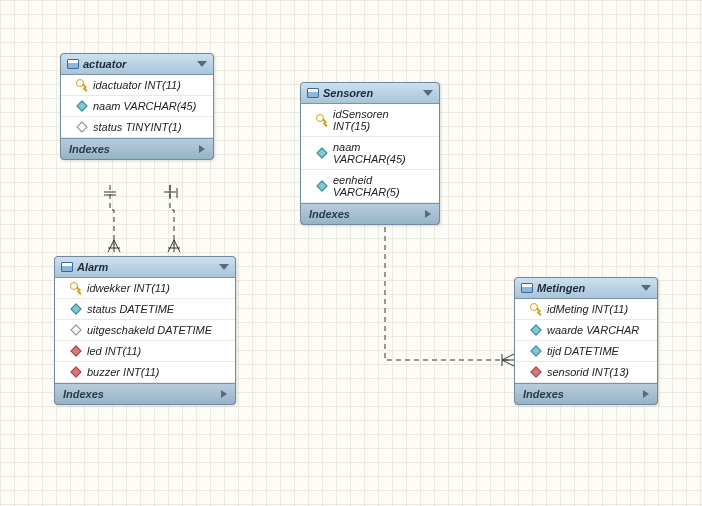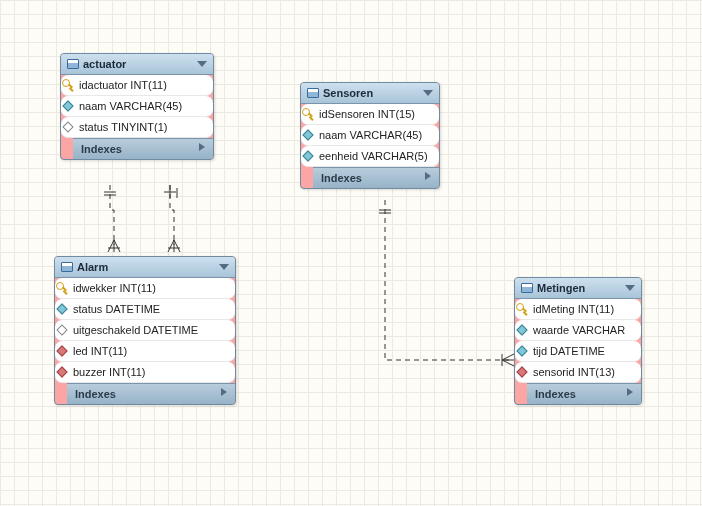--- a/index.html
+++ b/index.html
@@ -13,23 +13,24 @@
     overflow: hidden;
     background-image:
       linear-gradient(#eae9e2 1px, transparent 1px),
       linear-gradient(90deg, #eae9e2 1px, transparent 1px);
     background-size: 14px 14px;
   }
   .entity {
     position: absolute;
     border: 1px solid #708aa0;
     border-radius: 4px;
-    background: #fca5a5;
+    background: #be185d;
     box-shadow: 1px 1px 3px rgba(0,0,0,0.15);
     overflow: hidden;
+    font-style: italic;
   }
   .entity-header {
     background: linear-gradient(#cde0ef, #a9c4d8);
     border-bottom: 1px solid #7b94ab;
     padding: 4px 6px;
     display: flex;
     align-items: center;
     font-weight: bold;
     color: #1a2a3a;
   }
@@ -49,26 +50,25 @@
   }
   .triangle-right {
     width: 0; height: 0;
     border-top: 4px solid transparent;
     border-bottom: 4px solid transparent;
     border-left: 6px solid #556b80;
   }
   .col {
     display: flex;
     align-items: center;
-    padding: 4px 2px;
+    padding: 4px 16px;
     border-bottom: 1px solid #e8e8e8;
     color: #222;
     gap: 6px;
     background: #fff;
-    border-radius: 7px;
   }
   .col:last-of-type { border-bottom: none; }
   .col-icon { width: 10px; height: 10px; flex-shrink: 0; }
   .key-icon {
     width: 10px; height: 10px; position: relative;
   }
   .key-icon::before {
     content: ""; position: absolute; width: 6px; height: 6px;
     border: 1.5px solid #d4a017; border-radius: 50%;
     left: -1px; top: -1px;
@@ -83,26 +83,25 @@
     width: 8px; height: 8px; transform: rotate(45deg);
     margin: 1px;
   }
   .diamond-cyan { background: #7ec8d8; border: 1px solid #3a8090; }
   .diamond-white { background: #fff; border: 1px solid #888; }
   .diamond-red { background: #d87878; border: 1px solid #a04040; }
   .indexes-footer {
     background: linear-gradient(#b8cddc, #96b3c7);
     padding: 4px 8px;
     display: flex;
-    align-items: flex-start;
+    align-items: center;
     justify-content: space-between;
     color: #2a3a4a;
     font-weight: bold;
     border-top: 1px solid #7b94ab;
-    margin-left: 12px;
   }
   svg.connections {
     position: absolute;
     top: 0; left: 0;
     width: 702px; height: 506px;
     pointer-events: none;
   }
 </style>
 </head>
 <body>
@@ -214,21 +213,21 @@
   <div class="col">
       <span class="col-icon diamond-red"></span>
       <span>buzzer INT(11)</span>
     </div>
   <div class="indexes-footer">
     <span>Indexes</span>
     <span class="triangle-right"></span>
   </div>
 </div>
 
-<div class="entity" style="left:514px; top:277px; width:128px;">
+<div class="entity" style="left:514px; top:277px; width:144px;">
   <div class="entity-header">
     <span class="table-icon"></span>
     <span class="title">Metingen</span>
     <span class="triangle-down"></span>
   </div>
   <div class="col">
       <span class="col-icon key-icon"></span>
       <span>idMeting INT(11)</span>
     </div>
   <div class="col">

